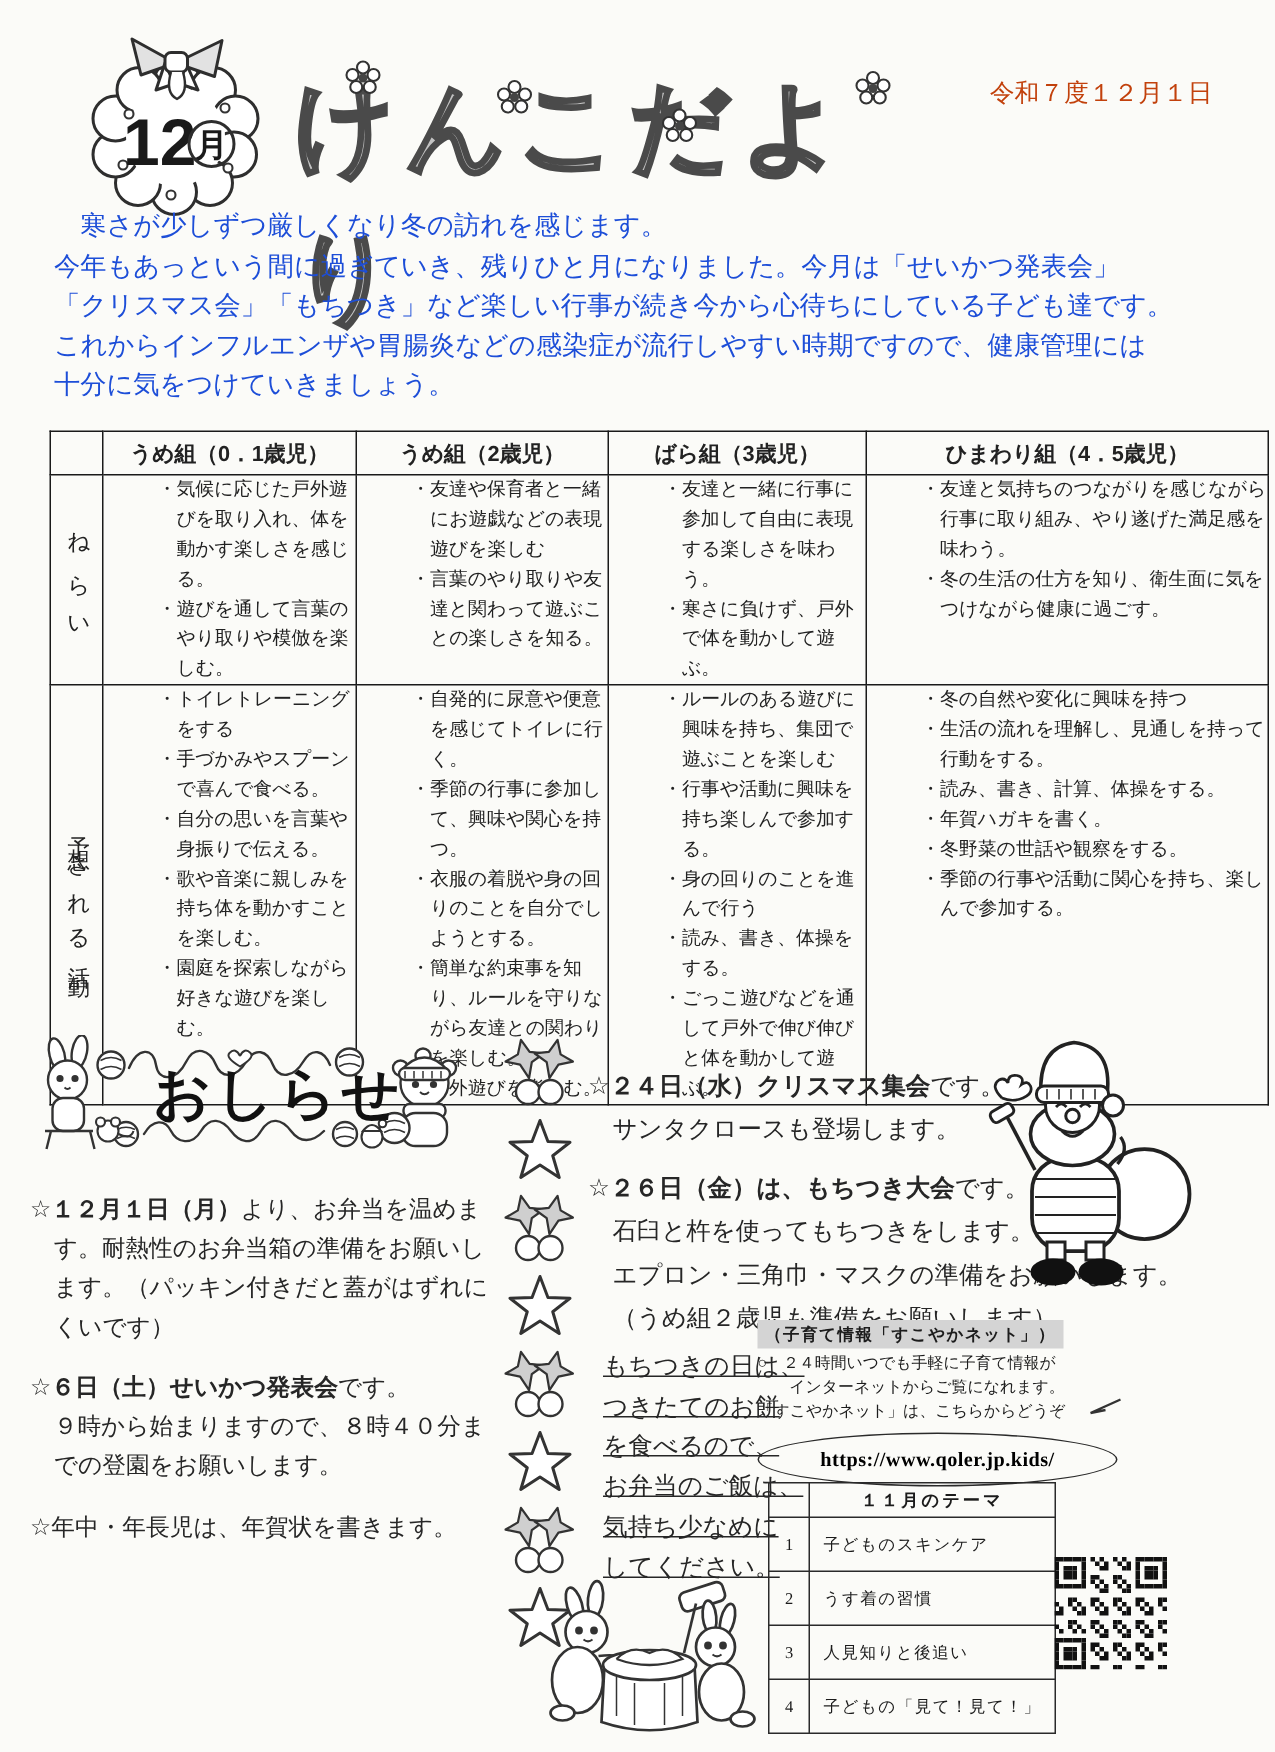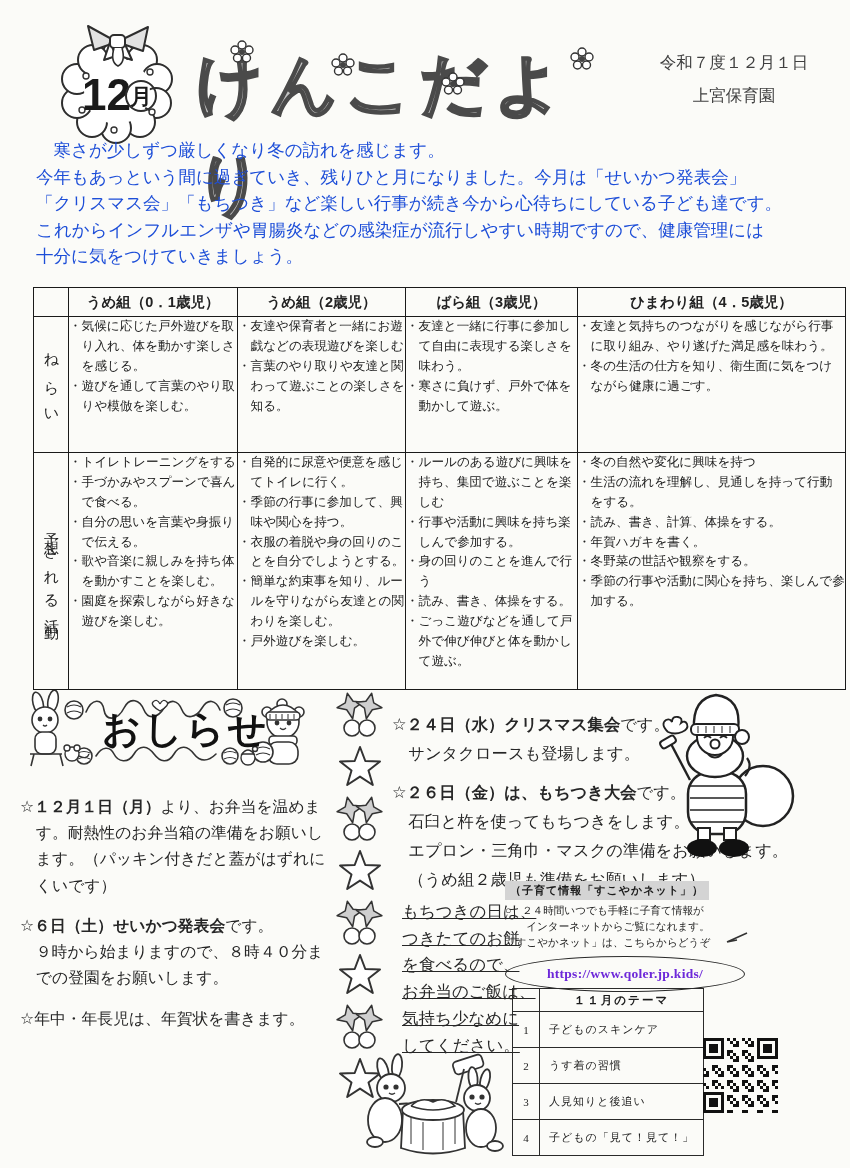--- a/index.html
+++ b/index.html
@@ -9,35 +9,35 @@
   svg{display:block;}
   svg text{font-family:"Liberation Sans","DejaVu Sans",sans-serif;}
 
   
   .wreath{position:absolute;left:44px;top:24px;width:148px;height:122px;}
   .big-title{position:absolute;left:196px;top:34px;width:440px;height:100px;
              font-size:66px;font-weight:bold;letter-spacing:7px;line-height:100px;
              color:#c3c3c3;-webkit-text-stroke:2.4px #4a4a4a;text-align:left;}
   .title-flower{position:absolute;width:24px;height:24px;}
   .hdr-meta{position:absolute;left:626px;top:46px;width:216px;text-align:center;
-            font-size:16.5px;line-height:2.0;color:#404040;}
+            font-size:16.5px;line-height:2.0;color:#c2410c;}
 
   
   .intro{position:absolute;left:36px;top:137px;width:812px;font-size:17.5px;line-height:1.52;color:#1d4ed8;}
 
   
   .plan{position:absolute;left:33px;top:287px;width:812px;border-collapse:collapse;table-layout:fixed;border-radius:19px;}
   .plan td,.plan th{border:1.6px solid #1a1a1a;vertical-align:top;padding:0;}
   .plan th{height:28px;font-size:14.5px;font-weight:bold;text-align:center;vertical-align:middle;}
   .plan .lbl{vertical-align:middle;text-align:center;}
   .vlabel{writing-mode:vertical-rl;text-orientation:upright;margin:0 auto;font-size:15px;color:#222;}
   .vl-nerai{letter-spacing:11px;}
   .vl-act{letter-spacing:7px;}
   .pcell{padding:6px 4px 4px 6px;font-size:12.6px;line-height:1.58;}
-  .cell-item{padding-left:1em;text-indent:-1em;}
+  .cell-item{padding-left:1em;text-indent:-1em;margin-left:36px;}
   .r-nerai{height:136px;} .r-act{height:237px;}
 
   
   .banner{position:absolute;left:20px;top:690px;width:305px;height:80px;}
   .banner-title{position:absolute;left:82px;top:14px;font-size:38px;font-weight:bold;letter-spacing:3px;color:#111;}
   .notices{position:absolute;left:20px;top:780px;width:314px;font-size:15.8px;line-height:1.66;color:#262626;}
   .notice{margin-bottom:12px;margin-top:14px;}
   .hang{padding-left:1em;text-indent:-1em;}
   .ind{padding-left:1em;}
   .bld{font-weight:bold;}
@@ -52,21 +52,21 @@
   .mochi-pic{position:absolute;left:345px;top:1052px;width:170px;height:112px;}
 
   
   .santa{position:absolute;left:650px;top:680px;width:148px;height:192px;}
   .sukoyaka{position:absolute;left:505px;top:880px;width:255px;font-family:"Liberation Serif","DejaVu Serif",serif;}
   .suko-title{display:inline-block;background:#d4d4d4;color:#1c1c1c;font-weight:bold;
               font-size:11px;letter-spacing:1px;padding:2px 5px;}
   .suko-body{margin-top:3px;font-size:10.6px;line-height:1.5;color:#1c1c1c;}
   .bubble{margin-top:5px;width:238px;height:34px;border:1.6px solid #2a2a2a;border-radius:50%;
           display:flex;align-items:center;justify-content:center;}
-  .bubble-url{font-size:13.5px;font-weight:bold;letter-spacing:.3px;color:#6d28d9;}
+  .bubble-url{font-size:13.5px;font-weight:bold;letter-spacing:.3px;color:#000000;}
   .bubble-tail{position:absolute;left:218px;top:52px;width:26px;height:12px;}
 
   .theme{position:absolute;left:512px;top:988px;width:192px;border-collapse:collapse;
          font-family:"Liberation Serif","DejaVu Serif",serif;color:#1b1b1b;}
   .theme td{border:1.3px solid #2a2a2a;font-size:11px;font-family:Liberation Serif, serif;}
   .theme .t-num{width:24px;text-align:center;}
   .theme .t-head{height:20px;text-align:center;font-weight:bold;letter-spacing:2px;font-size:11.5px;}
   .theme .t-row td{height:33px;}
   .theme .t-text{padding-left:9px;letter-spacing:1px;}
   .qr{position:absolute;left:703px;top:1038px;width:75px;height:75px;}
@@ -147,21 +147,20 @@
         <circle cx="19" cy="10" r="4"></circle>
         <circle cx="16.5" cy="18" r="4"></circle>
         <circle cx="7.5" cy="18" r="4"></circle>
         <circle cx="5" cy="10" r="4"></circle>
       </g>
       <circle cx="12" cy="12" r="3" fill="#444"></circle>
   </svg>
 
   <div class="hdr-meta">
     <div>令和７度１２月１日</div>
-    <div>上宮保育園</div>
   </div>
 
   <div class="intro txt">　寒さが少しずつ厳しくなり冬の訪れを感じます。
 今年もあっという間に過ぎていき、残りひと月になりました。今月は「せいかつ発表会」
 「クリスマス会」「もちつき」など楽しい行事が続き今から心待ちにしている子ども達です。
 これからインフルエンザや胃腸炎などの感染症が流行しやすい時期ですので、健康管理には
 十分に気をつけていきましょう。</div>
 
   <table class="plan">
     <colgroup>

